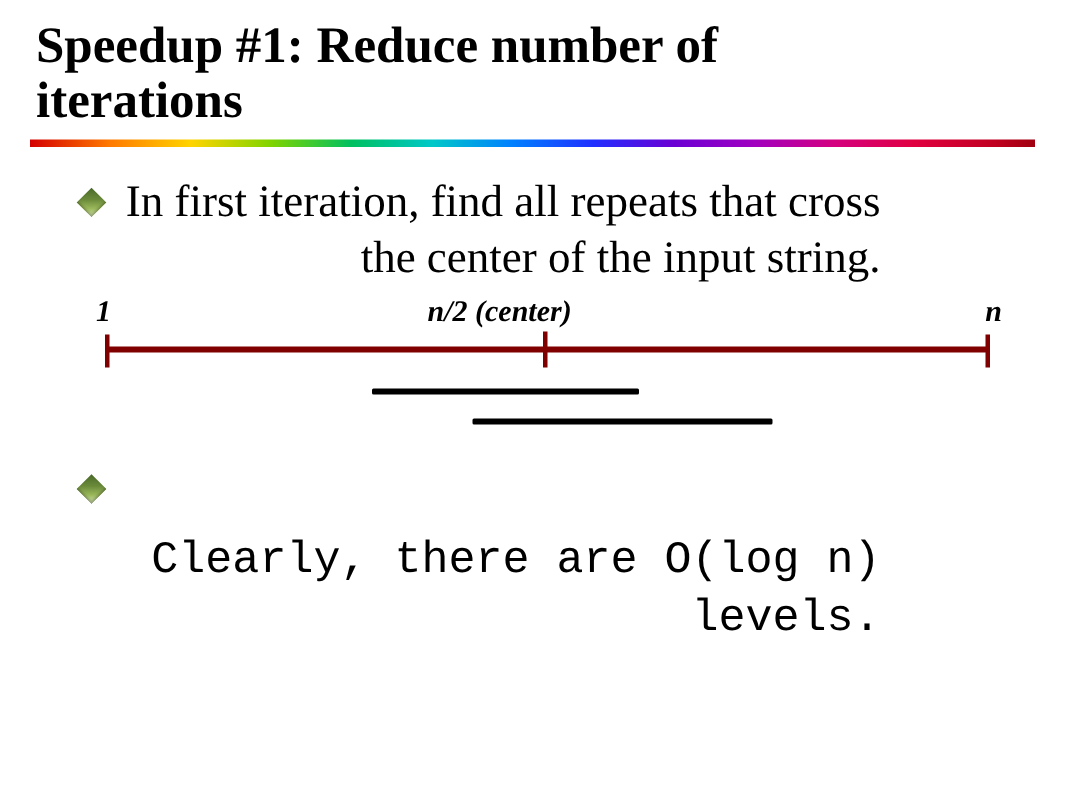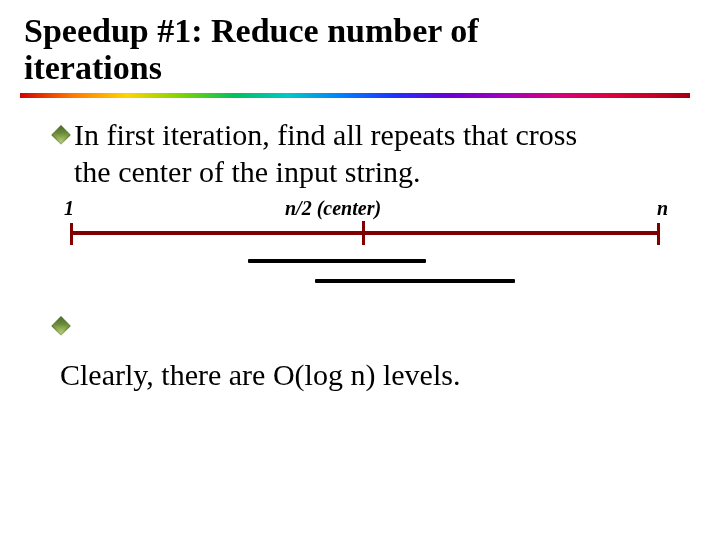--- a/index.html
+++ b/index.html
@@ -31,20 +31,21 @@
     width: 670px;
     margin-left: -4px;
     background: linear-gradient(to right,
       #d40000 0%, #ff7a00 8%, #ffd400 16%, #7fd400 24%,
       #00c060 32%, #00c8c8 40%, #0080ff 48%, #2030ff 56%,
       #6a00d4 64%, #a000c0 72%, #d4007f 80%, #e00040 88%,
       #c00020 96%, #a00010 100%);
   }
   .body {
     padding: 18px 10px 0 30px;
+    text-align: right;
   }
   .bullet {
     display: flex;
     align-items: flex-start;
     margin-bottom: 6px;
   }
   .diamond {
     flex: 0 0 auto;
     width: 14px;
     height: 14px;
@@ -96,20 +97,21 @@
     height: 4px;
     background: #000;
     border-radius: 1px;
   }
   .seg-a { left: 188px; top: 62px; width: 178px; }
   .seg-b { left: 255px; top: 82px; width: 200px; }
   .closing {
     font-size: 30px;
     line-height: 1.3;
     margin: 22px 0 0 6px;
+    font-family: Liberation Mono, monospace;
   }
 </style>
 </head>
 <body>
 
 <div class="slide">
 
   <h1 class="title">Speedup #1: Reduce number of iterations</h1>
 
   <div class="rainbow"></div>

